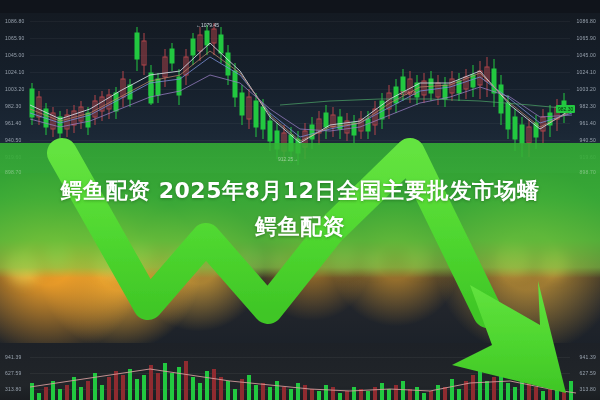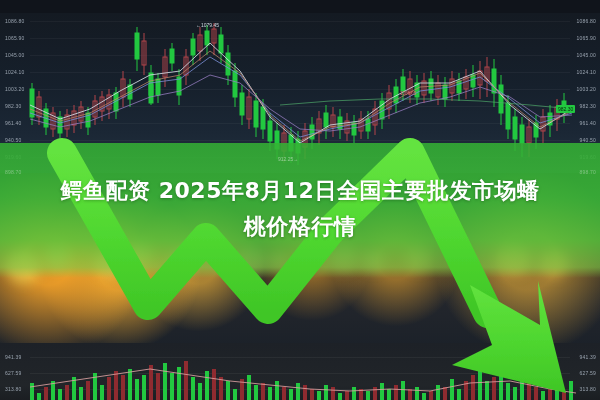--- a/index.html
+++ b/index.html
@@ -356,21 +356,21 @@
       </filter>
     </defs>
 
     <path d="M 62,140 L 148,292 L 206,225 L 268,296 L 330,218 L 410,140 L 488,300" fill="none" stroke="url(#agrad)" stroke-width="30" stroke-linecap="round" stroke-linejoin="round" filter="url(#asoft)"></path>
 
     <path d="M 470,272 L 540,312 L 538,268 L 566,380 L 452,352 L 492,332 Z" fill="url(#agrad)" filter="url(#asoft)"></path>
   </svg>
 
   <div class="title-wrap">
     <div class="title-line">鳄鱼配资 2025年8月12日全国主要批发市场蟠</div>
-    <div class="title-line">桃价格行情</div>
+    <div class="title-line">鳄鱼配资</div>
   </div>
 
   <span class="txt-hidden">鳄鱼配资</span>
   <span class="txt-hidden">2025年8月12日</span>
   <span class="txt-hidden">全国主要批发市场蟠桃价格行情</span>
 
   <div class="panel-vol">
     <div class="grid-line" style="top:14px;background:rgba(255,255,255,.05);"></div>
     <div class="grid-line" style="top:30px;background:rgba(255,255,255,.05);"></div>
     <div class="grid-line" style="top:46px;background:rgba(255,255,255,.05);"></div>

